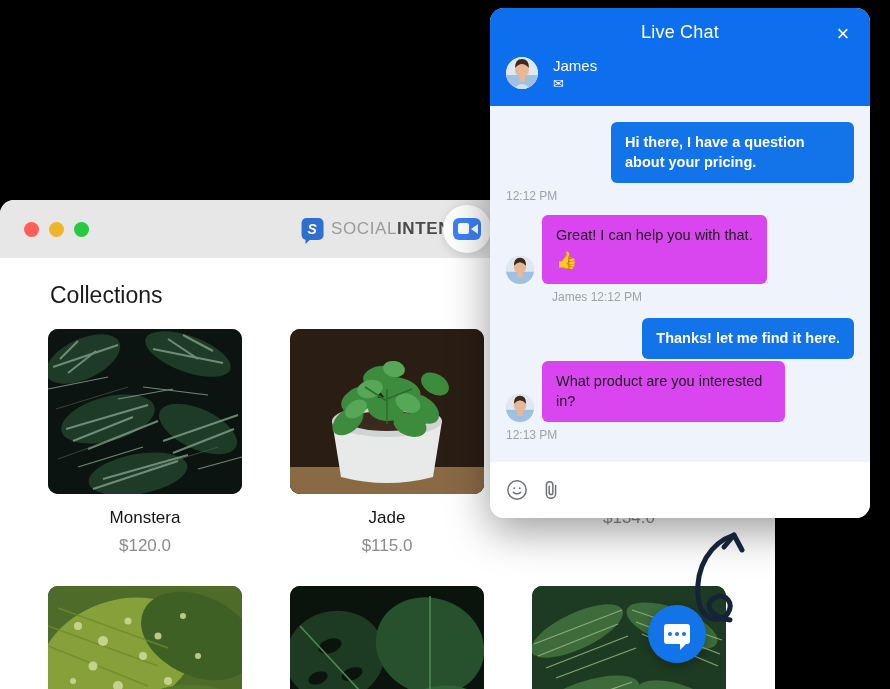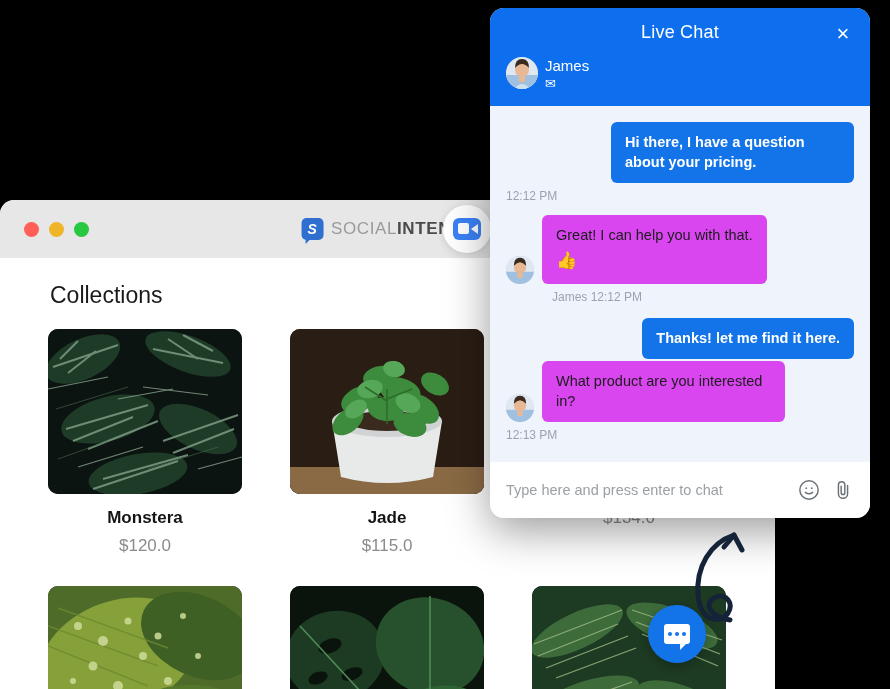--- a/index.html
+++ b/index.html
@@ -84,21 +84,21 @@
     gap: 48px; margin-left: 48px;
   }
   .card { width: 194px; }
   .card-img {
     width: 194px; height: 165px; border-radius: 10px; overflow: hidden;
     position: relative; background: #0e1a10;
   }
   .card-img svg { display:block; width:100%; height:100%; }
   .card-name {
     text-align: center; margin-top: 14px;
-    font-size: 17px; font-weight: bold; color: #141414;
+    font-size: 17px; font-weight: normal; color: #141414;
   }
   .card-price {
     text-align: center; margin-top: 8px;
     font-size: 17px; color: #8b8b8b;
   }
   .row2 { margin-top: 30px; }
 
   
   .chat-launcher {
     position: absolute; left: 648px; top: 605px;
@@ -130,21 +130,21 @@
   .chat-header { background: #0d6eee; padding: 14px 16px 16px 16px; position: relative; }
   .chat-title {
     text-align: center; color: #fff; font-size: 18px; font-weight: 500;
     letter-spacing: .2px;
   }
   .chat-close {
     position: absolute; right: 16px; top: 16px;
     width: 22px; height: 22px; color:#fff; font-size: 22px; line-height: 20px;
     text-align:center; font-weight: 300; cursor: pointer;
   }
-  .agent-row { display: flex; align-items: flex-start; gap: 7px; margin-top: 14px; }
+  .agent-row { display: flex; align-items: flex-start; gap: 15px; margin-top: 14px; }
   .avatar { width: 32px; height: 32px; border-radius: 50%; overflow: hidden; flex: none; background:#cfd9e6; }
   .avatar.sm { width: 28px; height: 28px; }
   .avatar svg { display:block; width: 100%; height: 100%; }
   .agent-meta { display:flex; flex-direction: column; gap: 3px; }
   .agent-name { color:#fff; font-size: 15px; }
   .agent-mail { color:#fff; font-size: 13px; line-height: 1; }
 
   .chat-body { flex: 1; padding: 16px 16px 6px 16px; overflow: hidden; background: #eff4fc; }
   .msg-row { display: flex; align-items: flex-end; gap: 8px; margin-bottom: 2px; }
   .msg-row.out { justify-content: flex-end; font-weight: bold; }
@@ -462,21 +462,20 @@
             <rect x="13" y="19" width="6" height="6" fill="#e8b894"></rect>
           </svg>
         </span>
         <div class="bubble in">What product are you interested in?</div>
       </div>
       <div class="stamp">12:13 PM</div>
 
     </div>
 
     <div class="chat-input">
-      <span class="ph">Type here and press enter to chat</span>
       <span class="ic">
         <svg viewBox="0 0 24 24" fill="none" stroke="#6b7177" stroke-width="1.6">
           <circle cx="12" cy="12" r="10"></circle>
           <circle cx="9" cy="10" r="1" fill="#6b7177" stroke="none"></circle>
           <circle cx="15" cy="10" r="1" fill="#6b7177" stroke="none"></circle>
           <path d="M8 14.5 q4 3 8 0" stroke-linecap="round"></path>
         </svg>
       </span>
       <span class="ic">
         <svg viewBox="0 0 24 24" fill="none" stroke="#6b7177" stroke-width="1.6">

